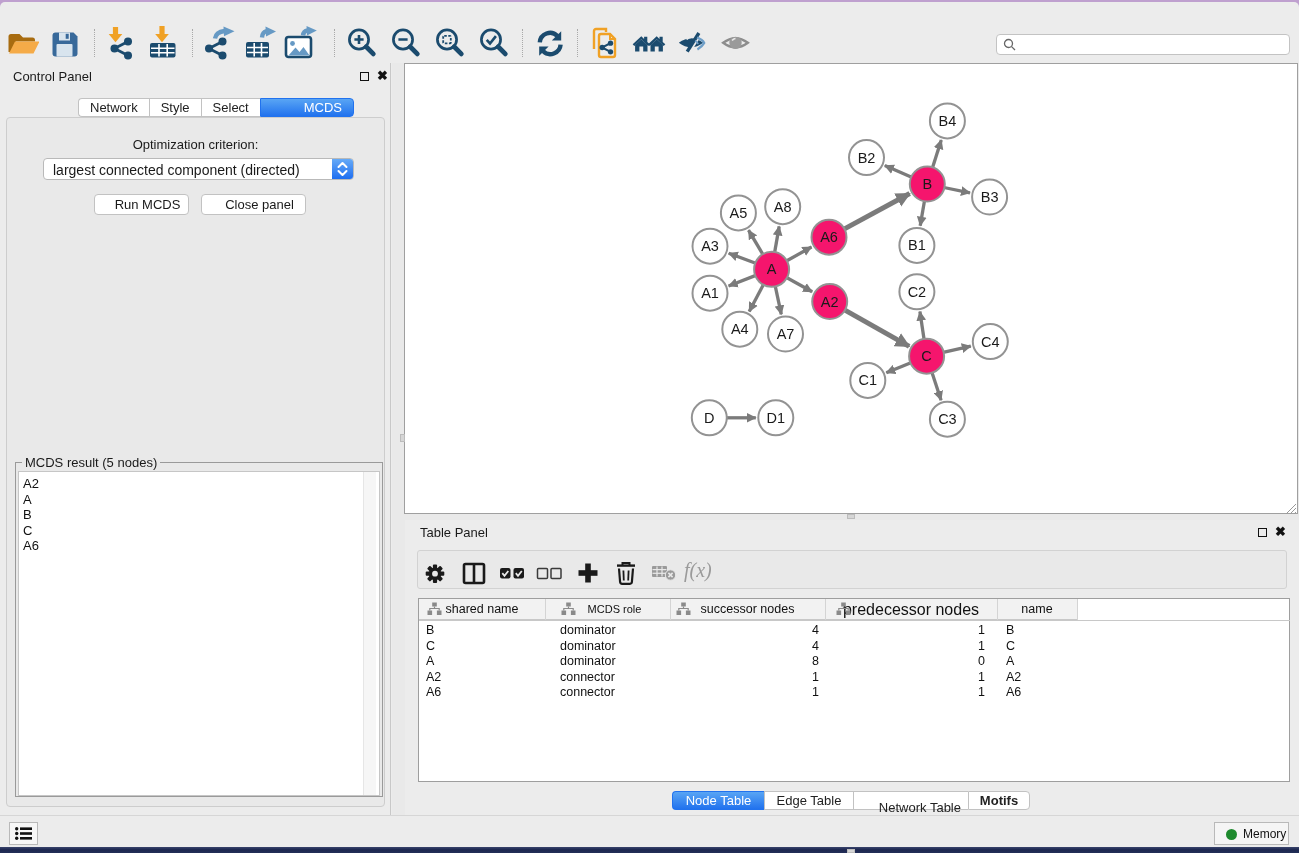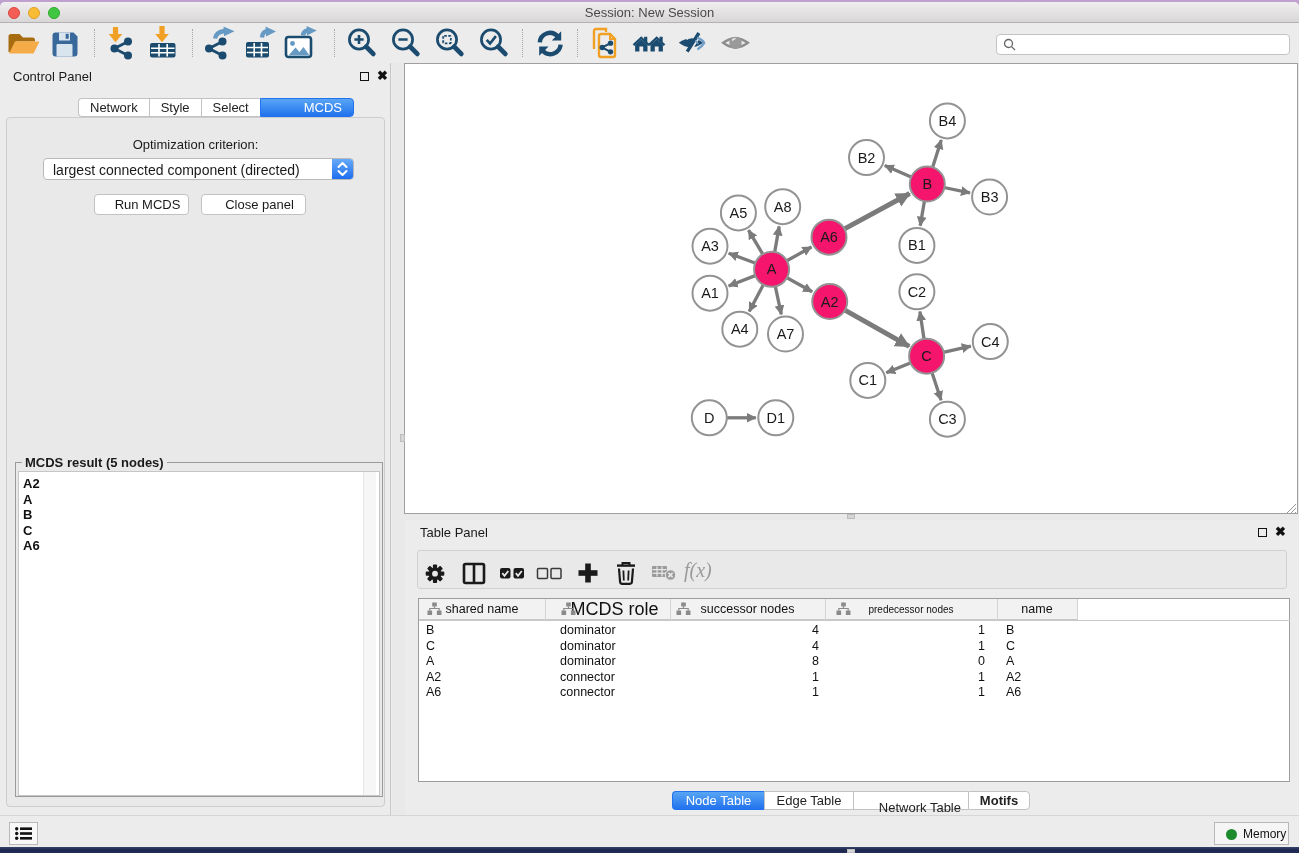--- a/index.html
+++ b/index.html
@@ -28,21 +28,21 @@
 .tab { height:19px; line-height:18px; padding:0 11px; font-size:13px; color:#222; background:#fff; border:1px solid #c2c2c2; border-right:none; }
 .tab:first-child { border-radius:4px 0 0 4px; }
 .tab:last-child { border-radius:0 4px 4px 0; border-right:1px solid #c2c2c2;padding-left:43px; }
 .tab.sel { background:linear-gradient(#59a5f4,#2172ee); color:#fff; border-color:#2172ee; }
 .cp-body { position:absolute; left:6px; top:54px; width:379px; height:690px; background:#e9e9e9; border:1px solid #cdcdcd; border-radius:4px; }
 .opt-label { position:absolute; left:0; top:19px; width:100%; text-align:center; font-size:13px; color:#1a1a1a; }
 .combo { position:absolute; left:36px; top:40px; width:311px; height:22px; background:#fff; border:1px solid #b9b9b9; border-radius:4px; }
 .combo .txt { position:absolute; left:9px; top:2.5px; font-size:14px; color:#1a1a1a; }
 .combo .btn { position:absolute; right:0; top:0; width:21px; height:20px; border-radius:0 3px 3px 0; background:linear-gradient(#66aaf7,#1e6ef0); }
 .pushbtn { position:absolute; top:76px; height:21px; background:#fff; border:1px solid #c2c2c2; border-radius:4px; font-size:13px; color:#1a1a1a; text-align:center; line-height:19px;padding-left:12px; }
-.fieldset { position:absolute; left:8px; top:344px; width:368px; height:335px; border:1px solid #9a9a9a;font-weight:bold; }
+.fieldset { position:absolute; left:8px; top:344px; width:368px; height:335px; border:1px solid #9a9a9a; }
 .fieldset .legend { position:absolute; left:6px; top:-8px; background:#e9e9e9; padding:0 3px; font-size:13px; color:#1a1a1a; }
 .listbox { position:absolute; left:2px; top:8px; width:362px; height:325px; background:#fff; border:1px solid #c6c6c6; padding-top:4px; }
 .listbox .sb { position:absolute; right:3px; top:0px; width:13px; height:100%; background:#f6f6f6; border-left:1px solid #e6e6e6;}
 .listbox .item { font-size:13px; color:#111; padding-left:4px; height:15.5px; line-height:15.5px; }
 
 
 .rightbg { position:absolute; left:392px; top:61px; width:907px; height:752px; background:#e9e9e9; }
 .netwin { position:absolute; left:404px; top:61px; width:894px; height:451px; background:#fff; border:1px solid #9f9f9f; }
 .netwin .bar { position:absolute; left:0; top:8px; width:100%; height:21px; background:linear-gradient(#f2f1f1,#d8d6d6); border-bottom:1px solid #b0aeae;margin-top:36px; }
 .netwin .bar .wt { position:absolute; width:100%; text-align:center; font-size:13px; line-height:21px; color:#333; }
@@ -67,26 +67,20 @@
 .statusbar { position:absolute; left:0; top:813px; width:1299px; height:32px; background:#ececec; border-top:1px solid #d6d6d6; }
 .st-btn { position:absolute; left:9px; top:6px; width:29px; height:23px; background:#f7f7f7; border:1px solid #b9b9b9; }
 .mem-btn { position:absolute; right:10px; top:6px; width:75px; height:23px; background:#f5f5f5; border:1px solid #b9b9b9; font-size:12px; color:#111; }
 .mem-btn .dot { position:absolute; left:11px; top:6px; width:11px; height:11px; border-radius:50%; background:#1e8a2e; }
 .mem-btn .mt { position:absolute; left:28px; top:4px; }
 .deskbottom { position:absolute; left:0; top:847px; width:1299px; height:6px; background:linear-gradient(#39446c,#1d2750 45%,#222f58); }
 </style>
 </head>
 <body>
 <div class="app">
-  <div class="titlebar">
-    <div class="tl r"></div>
-      <div class="tl y"></div>
-      <div class="tl g"></div>
-    <div class="title">Session: New Session</div>
-  </div>
   <div class="toolbar">
       <div class="tb-sep" style="left:93.5px"></div>
       <div class="tb-sep" style="left:191.7px"></div>
       <div class="tb-sep" style="left:334px"></div>
       <div class="tb-sep" style="left:521.5px"></div>
       <div class="tb-sep" style="left:576.6px"></div>
       <svg class="ticon" style="left:4.5px;top:2px" width="34" height="34" viewBox="0 0 34 34">
         <path d="M3.5,26 v-15.5 a2.5,2.5 0 0 1 2.5,-2.5 h8.5 l3.5,3.5 h9.5 a2.5,2.5 0 0 1 2.5,2.5 v1.5 h-19 l-5,10.5 z" fill="#a86c10"></path>
         <path d="M4,27.5 l6,-12 h24.5 l-6,12 z" fill="#f5ab48"></path>
       </svg>
@@ -390,37 +384,37 @@
         <div class="tbl-head" style="left:0;width:658px;"></div>
         <div style="position:absolute;left:126px;top:0;width:1px;height:21px;background:#d4d4d4;"></div>
         <div style="position:absolute;left:0px;top:0;width:126px;height:21px;text-align:center;font-size:12.5px;line-height:21px;color:#111;">shared name</div>
         <svg style="position:absolute;left:8px;top:3px" width="15" height="15" viewBox="0 0 15 15">
           <rect x="5.2" y="0.5" width="4.6" height="4" fill="#8a8a8a"></rect>
           <rect x="0.5" y="8.5" width="4.6" height="4.5" fill="#8a8a8a"></rect>
           <rect x="9.9" y="8.5" width="4.6" height="4.5" fill="#8a8a8a"></rect>
           <path d="M7.5,4.5 v2 M2.8,8.5 v-2 h9.4 v2" fill="none" stroke="#8a8a8a" stroke-width="1.2"></path>
         </svg>
         <div style="position:absolute;left:251px;top:0;width:1px;height:21px;background:#d4d4d4;"></div>
-        <div style="position:absolute;left:140px;top:0;width:111px;height:21px;text-align:center;font-size:18px;line-height:21px;color:#111;">MCDS role</div>
+        <div style="position:absolute;left:140px;top:0;width:111px;height:21px;text-align:center;font-size:11px;line-height:21px;color:#111;">MCDS role</div>
         <svg style="position:absolute;left:142px;top:3px" width="15" height="15" viewBox="0 0 15 15">
           <rect x="5.2" y="0.5" width="4.6" height="4" fill="#8a8a8a"></rect>
           <rect x="0.5" y="8.5" width="4.6" height="4.5" fill="#8a8a8a"></rect>
           <rect x="9.9" y="8.5" width="4.6" height="4.5" fill="#8a8a8a"></rect>
           <path d="M7.5,4.5 v2 M2.8,8.5 v-2 h9.4 v2" fill="none" stroke="#8a8a8a" stroke-width="1.2"></path>
         </svg>
         <div style="position:absolute;left:406px;top:0;width:1px;height:21px;background:#d4d4d4;"></div>
         <div style="position:absolute;left:251px;top:0;width:155px;height:21px;text-align:center;font-size:12.5px;line-height:21px;color:#111;">successor nodes</div>
         <svg style="position:absolute;left:257px;top:3px" width="15" height="15" viewBox="0 0 15 15">
           <rect x="5.2" y="0.5" width="4.6" height="4" fill="#8a8a8a"></rect>
           <rect x="0.5" y="8.5" width="4.6" height="4.5" fill="#8a8a8a"></rect>
           <rect x="9.9" y="8.5" width="4.6" height="4.5" fill="#8a8a8a"></rect>
           <path d="M7.5,4.5 v2 M2.8,8.5 v-2 h9.4 v2" fill="none" stroke="#8a8a8a" stroke-width="1.2"></path>
         </svg>
         <div style="position:absolute;left:578px;top:0;width:1px;height:21px;background:#d4d4d4;"></div>
-        <div style="position:absolute;left:406px;top:0;width:172px;height:21px;text-align:center;font-size:10px;line-height:21px;color:#111;">predecessor nodes</div>
+        <div style="position:absolute;left:406px;top:0;width:172px;height:21px;text-align:center;font-size:16px;line-height:21px;color:#111;">predecessor nodes</div>
         <svg style="position:absolute;left:417px;top:3px" width="15" height="15" viewBox="0 0 15 15">
           <rect x="5.2" y="0.5" width="4.6" height="4" fill="#8a8a8a"></rect>
           <rect x="0.5" y="8.5" width="4.6" height="4.5" fill="#8a8a8a"></rect>
           <rect x="9.9" y="8.5" width="4.6" height="4.5" fill="#8a8a8a"></rect>
           <path d="M7.5,4.5 v2 M2.8,8.5 v-2 h9.4 v2" fill="none" stroke="#8a8a8a" stroke-width="1.2"></path>
         </svg>
         <div style="position:absolute;left:658px;top:0;width:1px;height:21px;background:#d4d4d4;"></div>
         <div style="position:absolute;left:578px;top:0;width:80px;height:21px;text-align:center;font-size:12.5px;line-height:21px;color:#111;">name</div>
         <div style="position:absolute;left:0;top:21px;width:871px;height:1px;background:#c8c8c8;"></div>
         <div class="tbl-row" style="top:23.0px;left:0;width:871px;">

